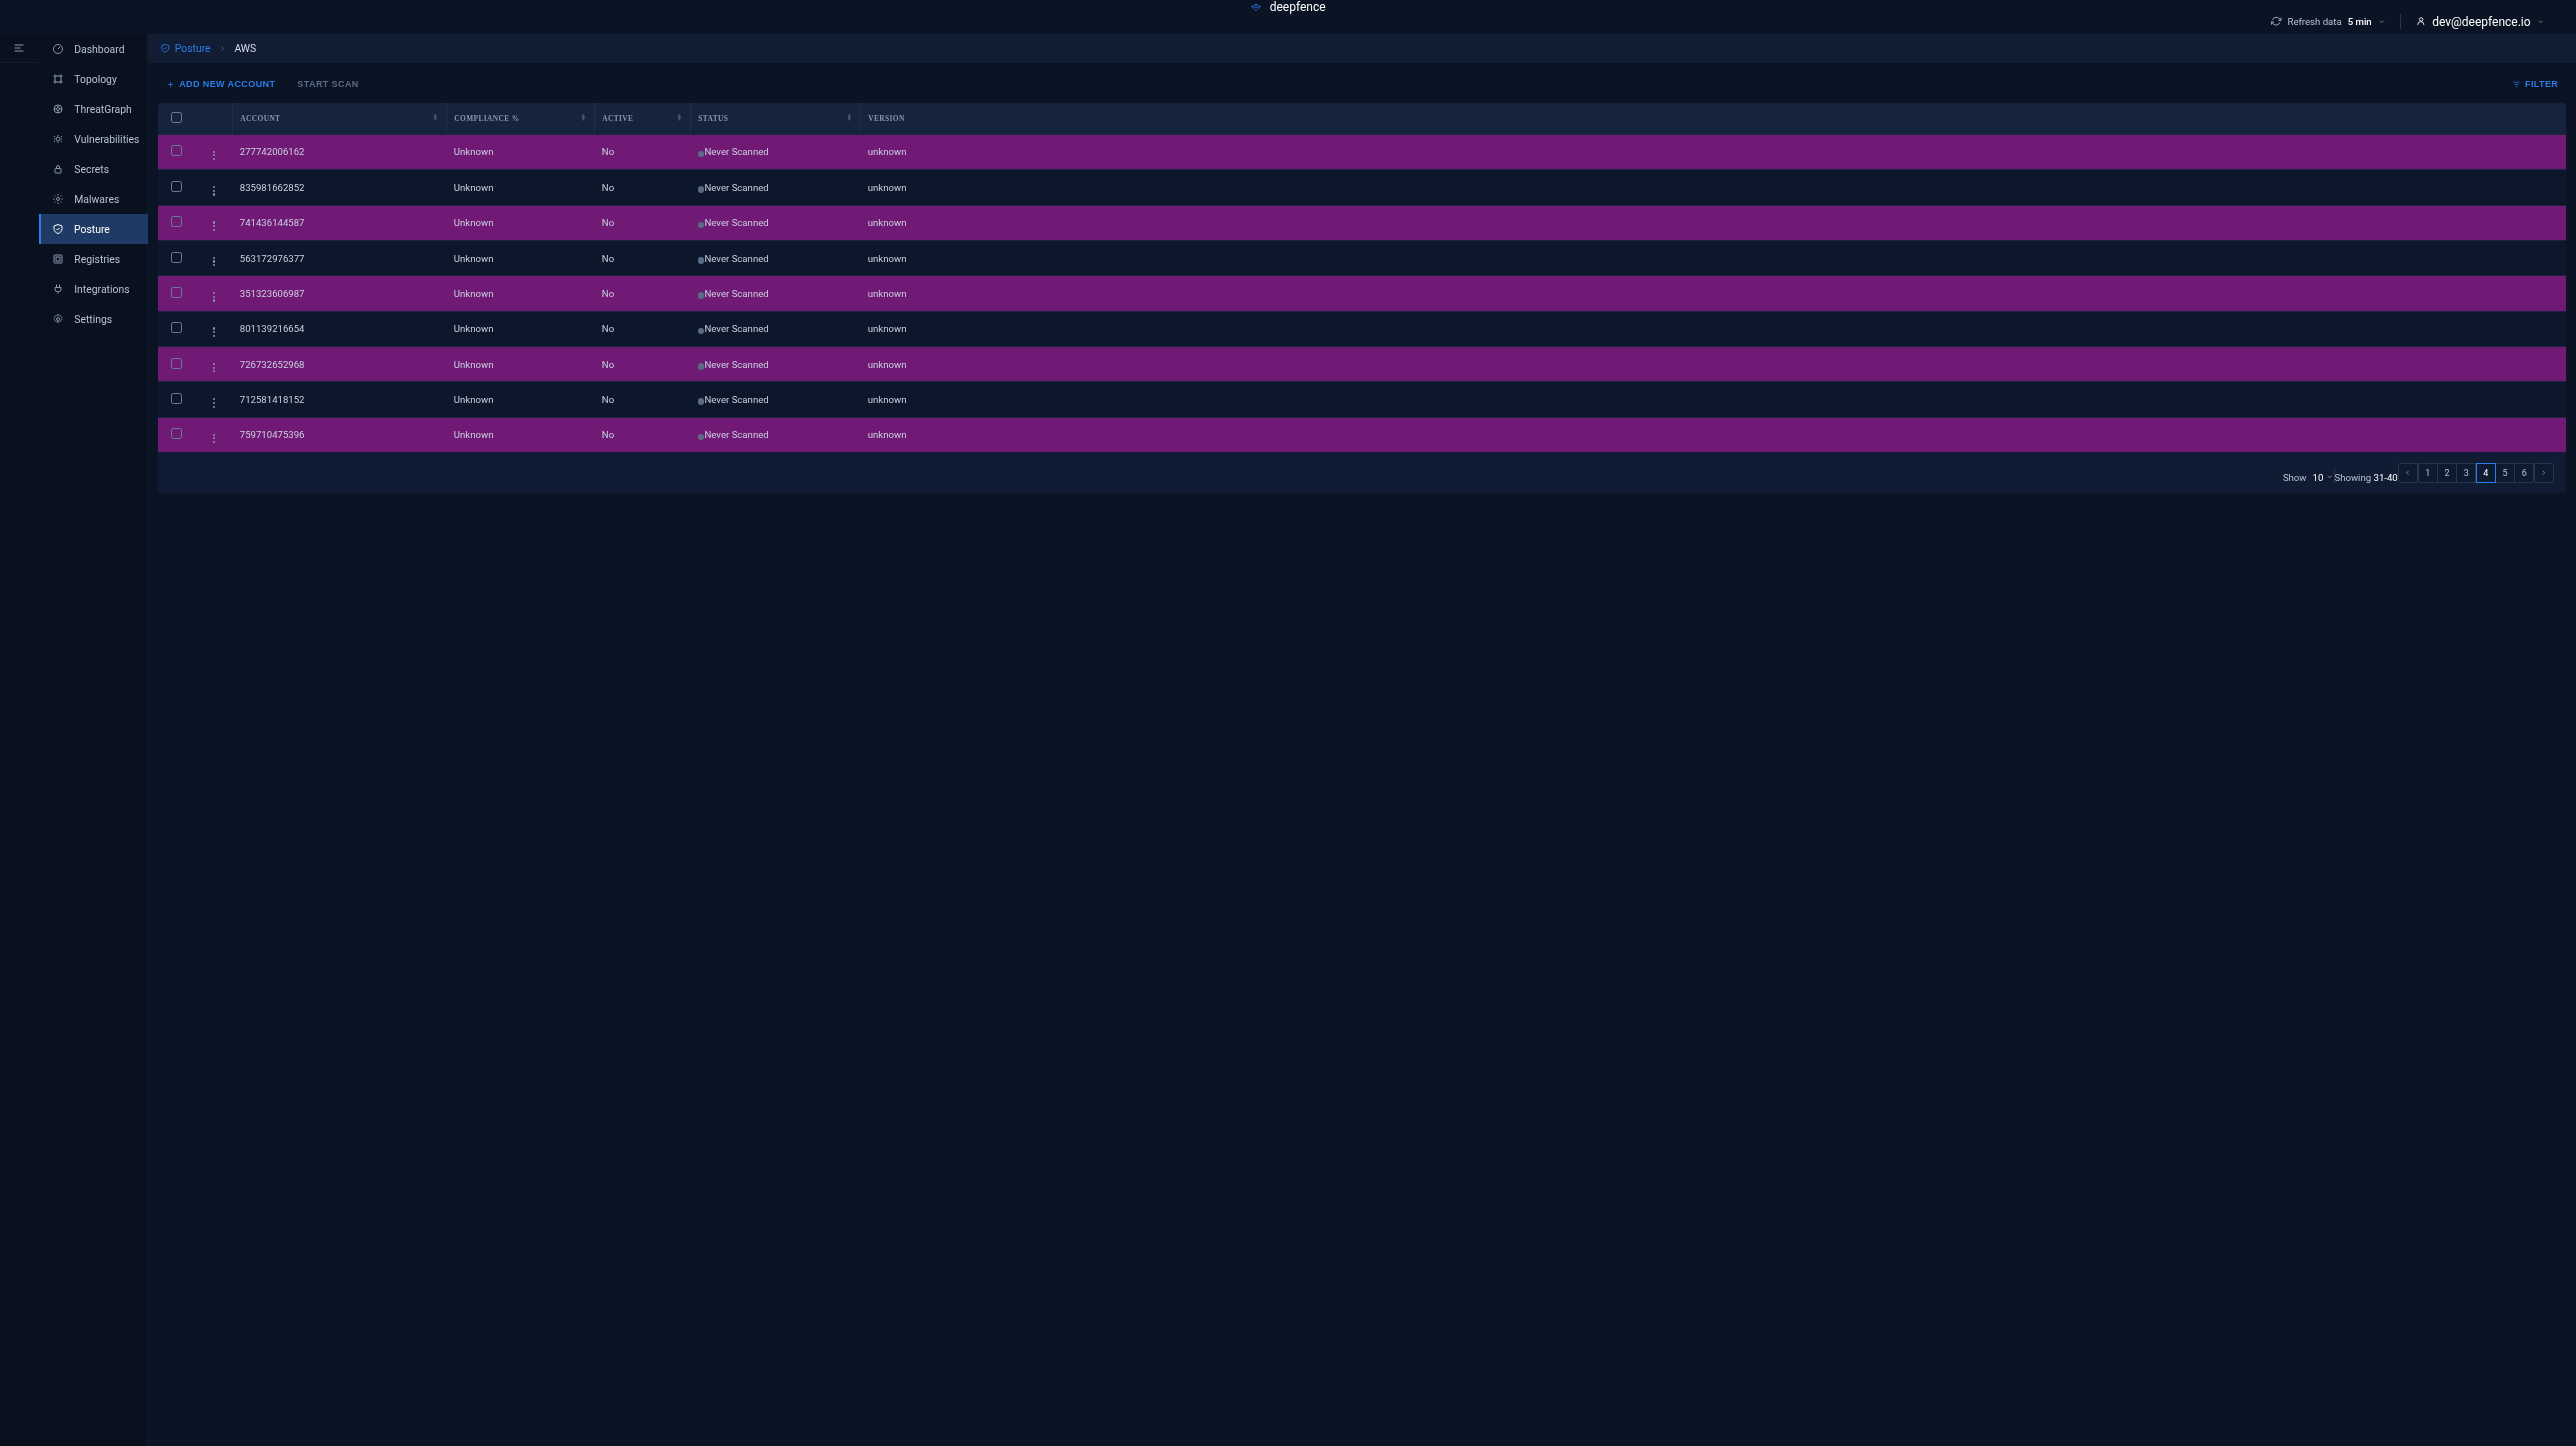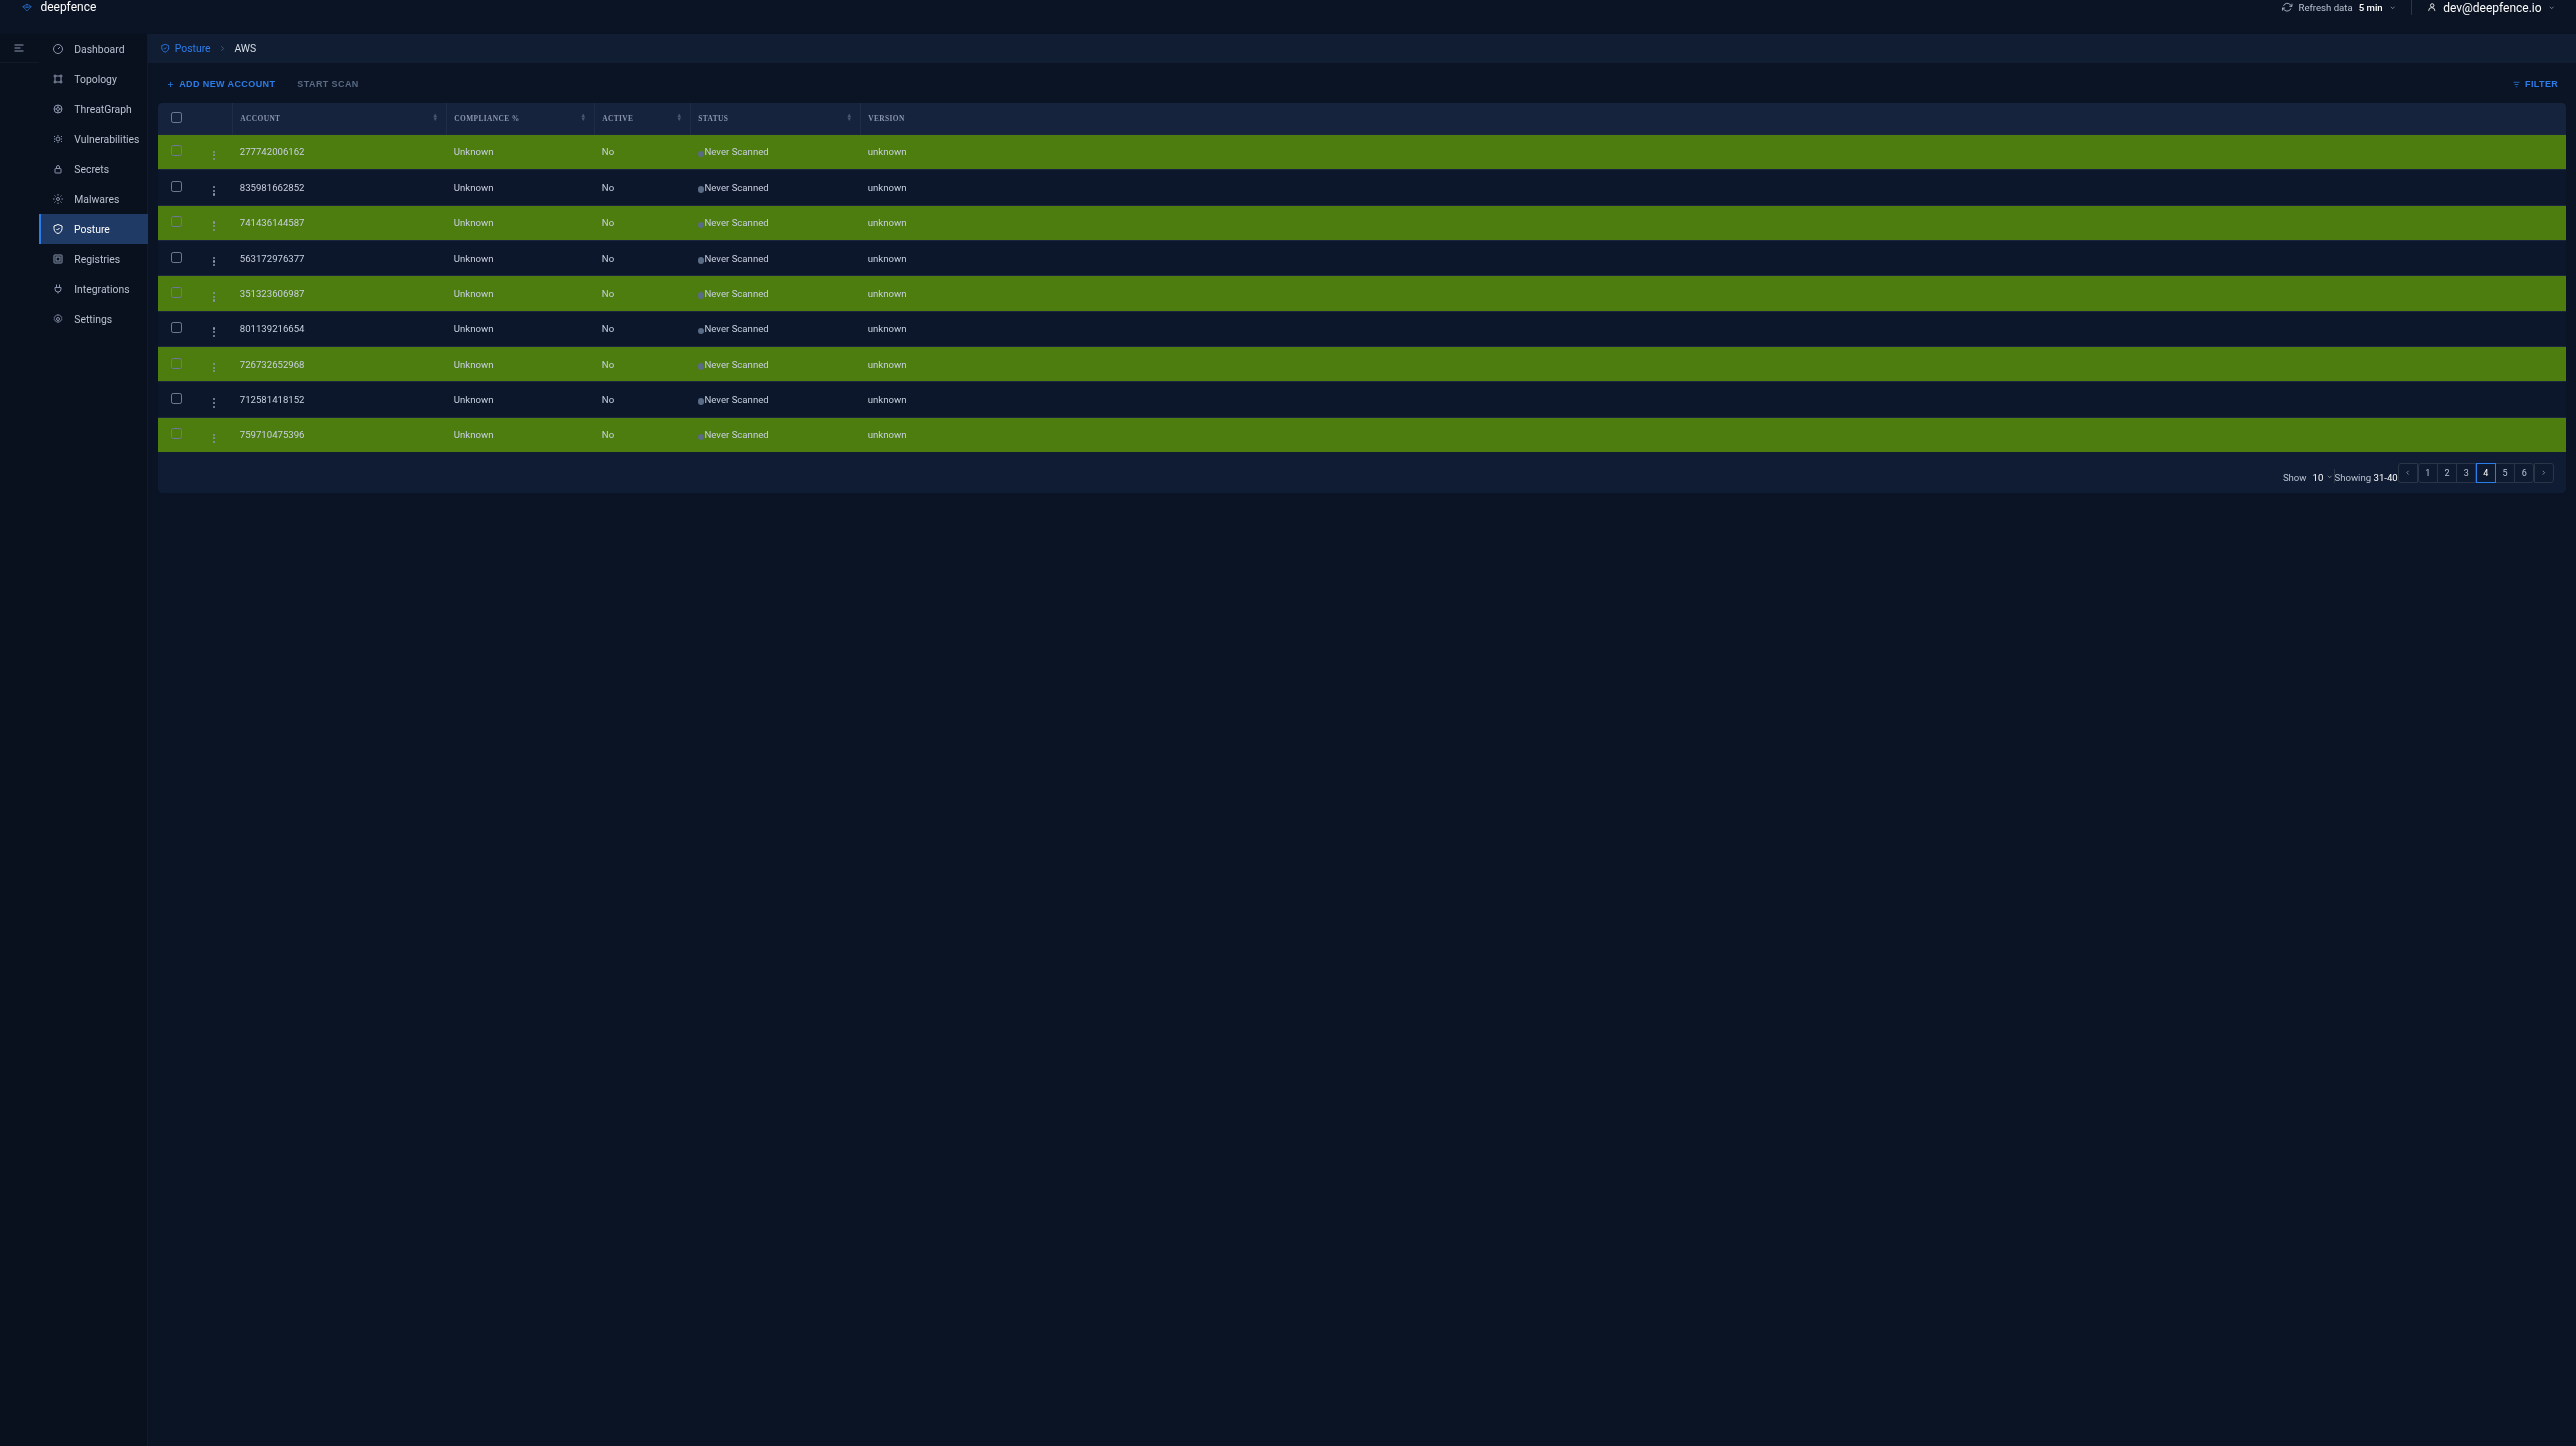--- a/index.html
+++ b/index.html
@@ -9,23 +9,24 @@
       color: #fff;
       font-size: 10.4px;
       overflow: hidden;
     }
     .app { display: flex; flex-direction: column; height: 100vh; }
     
     
     .top-header {
       height: 34px;
       display: flex;
-      align-items: flex-start;
-      padding: 0 21px;
+      align-items: center;
+      padding: 0 32px;
       background: #0b1424;
+      flex-direction: column;
     }
     .brand { display: flex; align-items: center; gap: 7.4px; }
     .brand-name { font-size: 12px; font-weight: 400; color: #fff; }
     .top-header-right { margin-left: auto; display: flex; align-items: center; gap: 15px; }
     .refresh-group { display: flex; align-items: center; gap: 6px; color: #b8c2d0; font-size: 9.6px; }
     .refresh-value { color: #fff; font-weight: 500; }
     .divider-vert { width: 0.7px; height: 15px; background: #2a3548; }
     .user-group { display: flex; align-items: center; gap: 6px; color: #fff; font-size: 12px; }
     
     
@@ -129,21 +130,21 @@
       display: inline-flex;
       flex-direction: column;
       gap: 0.7px;
       margin-left: auto;
       float: right;
     }
     .sort-arrows span { display: block; line-height: 3.7px; color: #4a5870; font-size: 6px; }
     th.col-sep { border-left: 0.7px solid #1f2d47; font-family: Liberation Serif, serif; }
     tbody tr {
       border-top: 0.7px solid #1a2640;
-      background: #4d7c0f;
+      background: #701a75;
     }
     tbody tr:nth-child(even) { background: #0c172b; }
     tbody td {
       padding: 9px 7.4px;
       font-size: 9.6px;
       color: #c8d1e0;
     }
     .col-check { width: 37px; text-align: center; }
     .col-menu { width: 37px; text-align: center; }
     .col-account { width: 214px; }

